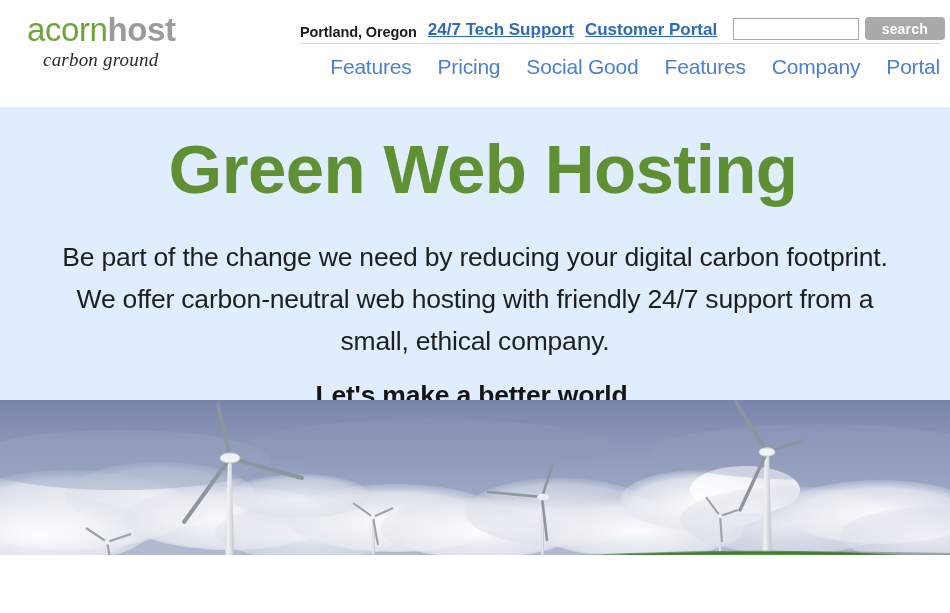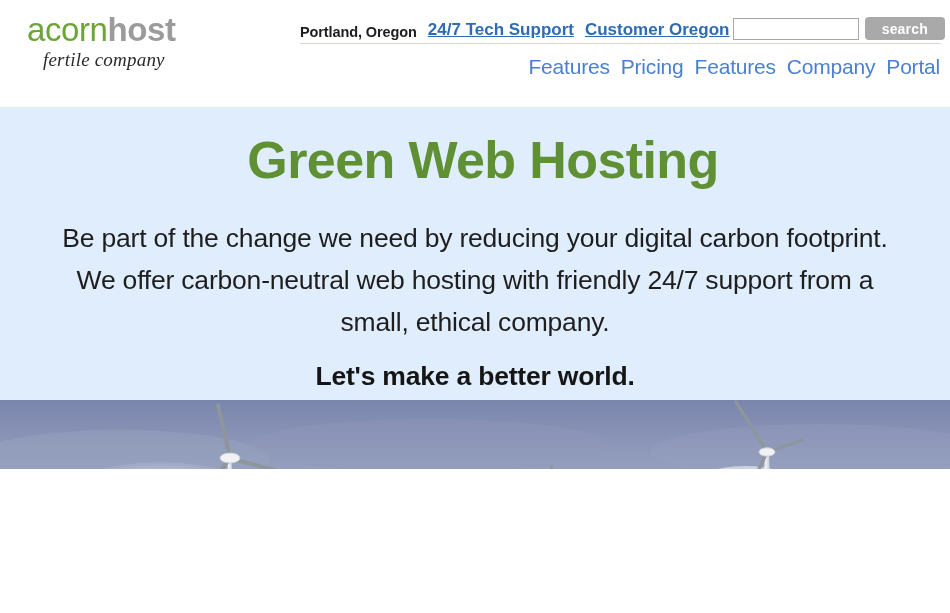--- a/index.html
+++ b/index.html
@@ -5,21 +5,21 @@
   * { box-sizing: border-box; }
   html, body {
     margin: 0; padding: 0;
     width: 950px; height: 613px;
     overflow: hidden;
     background: #ffffff;
     font-family: "Liberation Sans", sans-serif;
   }
   #page {
     position: relative;
-    width: 950px; height: 469px;
+    width: 950px; height: 555px;
     overflow: hidden;
     background: #bef264;
     text-decoration: underline;
   }
   
   .page-right-border {
     position: absolute; top: 0; right: 4px;
     width: 2px; height: 107px;
     background: #8fa07a;
     opacity: .85;
@@ -98,41 +98,41 @@
   .header-divider {
     position: absolute; left: 300px; top: 43px;
     width: 641px; height: 1px;
     background: #ddd9cf;
   }
   .mainnav {
     position: absolute; left: 300px; top: 55px;
     width: 645px;
     display: flex; align-items: center;
     justify-content: flex-end;
-    gap: 11px;
+    gap: 26px;
     padding-right: 5px;
   }
   .nav-link {
     font-size: 21px;
     color: #4b7fd1;
     letter-spacing: -.2px;
     white-space: nowrap;
     cursor: pointer;
   }
   
   .hero-band {
     position: absolute; left: 0; top: 107px;
     width: 950px; height: 293px;
     background: #dfedfc;
     text-align: center;
   }
   .hero-title {
     margin: 0;
     padding-top: 25px;
-    font-size: 52px;
+    font-size: 69px;
     font-weight: 700;
     color: #5f9033;
     letter-spacing: -.6px;
     line-height: 1.1;
     padding-left: 16px;
   }
   .hero-copy {
     margin: 28px auto 0;
     width: 850px;
     font-size: 26.5px;
@@ -162,38 +162,39 @@
 <body>
 
 <div id="page">
 
   <div class="page-right-border"></div>
 
   <div class="header">
 
     <div class="logo-block">
       <div class="logo-word"><span class="logo-acorn">acorn</span><span class="logo-host">host</span></div>
-      <div class="logo-tag">fertile company</div>
+      <div class="logo-tag">carbon ground</div>
     </div>
 
     <div class="utility-bar">
       <span class="util-location">Portland, Oregon</span>
       <a class="util-link">24/7 Tech Support</a>
-      <a class="util-link">Customer Oregon</a>
+      <a class="util-link">Customer Portal</a>
       <span class="search-wrap">
         <input class="search-input" type="text" placeholder="" style="">
         <button class="search-button">search</button>
       </span>
     </div>
 
     <div class="header-divider"></div>
 
     <div class="mainnav">
       <a class="nav-link">Features</a>
       <a class="nav-link">Pricing</a>
+      <a class="nav-link">Social Good</a>
       <a class="nav-link">Features</a>
       <a class="nav-link">Company</a>
       <a class="nav-link">Portal</a>
     </div>
   </div>
 
   <div class="hero-band">
     <h1 class="hero-title">Green Web Hosting</h1>
     <p class="hero-copy">Be part of the change we need by reducing your digital carbon footprint. We offer carbon-neutral web hosting with friendly 24/7 support from a small, ethical company.</p>
     <p class="hero-tagline">Let's make a better world.</p>

